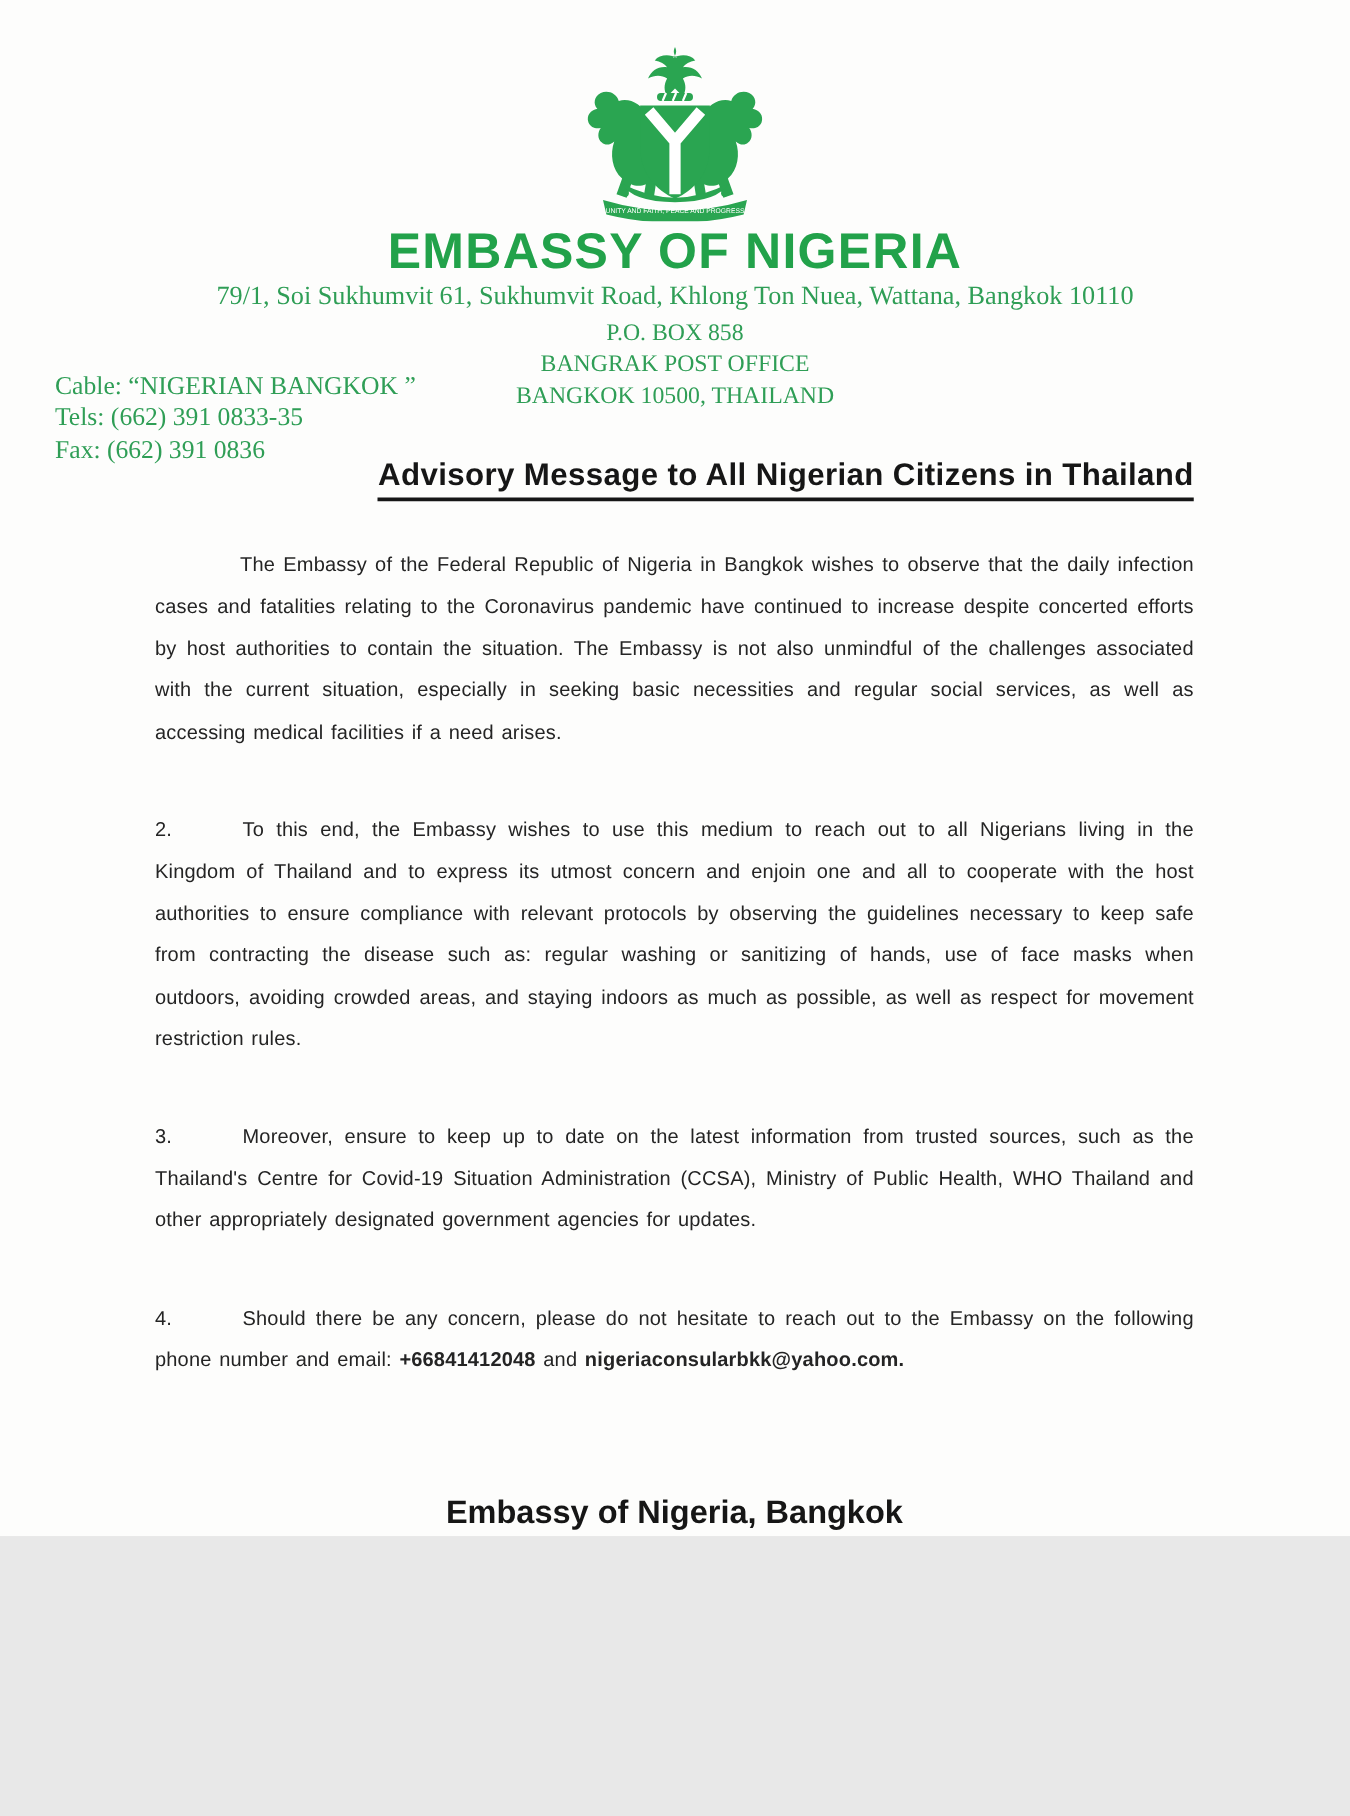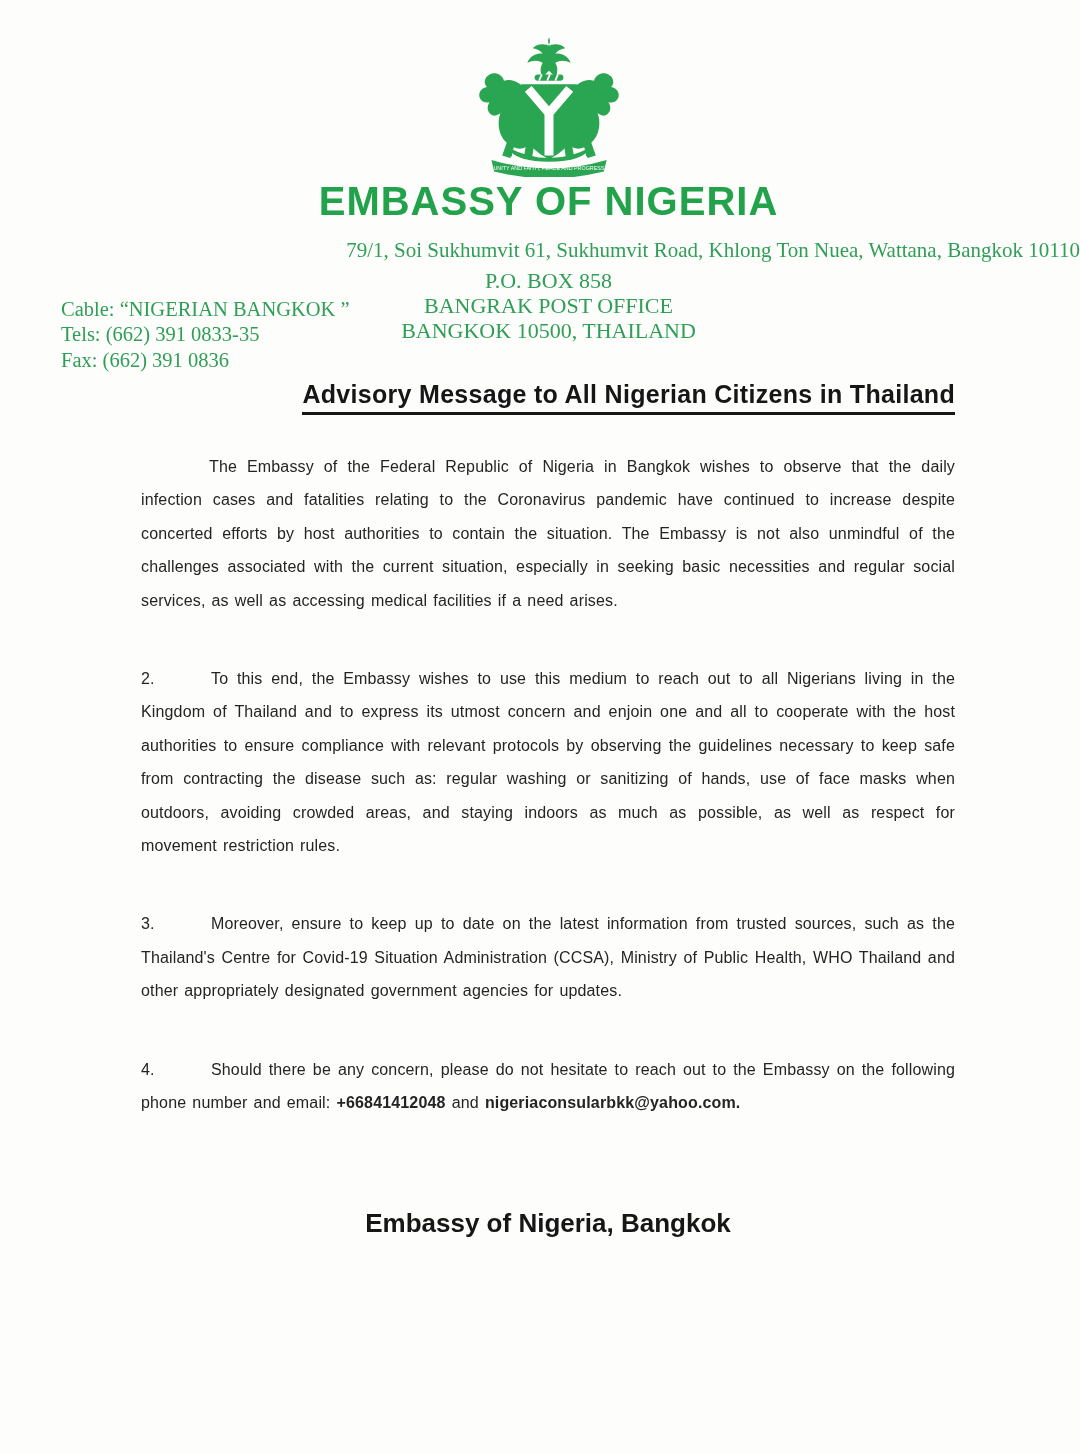--- a/index.html
+++ b/index.html
@@ -1,36 +1,35 @@
 <!DOCTYPE html>
 <html><head>
 <meta charset="utf-8">
 <style>
   * { margin:0; padding:0; box-sizing:border-box; }
   html,body { background:#e8e8e8; }
   .page {
     position:relative;
-    width:1080px; height:1453px;
+    width:1080px; height:1229px;
     margin:0 auto;
     background:#fdfdfc;
     font-family:"Liberation Sans", sans-serif;
     color:#242424;
     overflow:hidden;
-    padding-left:17px;
   }
   
   .header { position:relative; text-align:center; padding-top:33px; }
   .crest { display:block; margin:0 auto 2px; }
   .embassy-title {
     font-size:40px; font-weight:bold; letter-spacing:1px;
     color:#22a24a;
   }
   .serif-green { font-family:"Liberation Serif", serif; color:#2f9e56; }
-  .address-line { font-size:21px; margin-top:14px;text-align:right; }
-  .hdr-line { font-size:22px; line-height:25px; }
+  .address-line { font-size:21px; margin-top:0; }
+  .hdr-line { font-size:19px; line-height:25px; }
   .po-box { margin-top:5px; }
   .contact-block {
     position:absolute; left:44px; top:297px;
     text-align:left; font-size:20.5px; line-height:25.3px;
   }
   
   .doc-heading { text-align:right; margin-top:37px; }
   .doc-heading span {
     display:inline-block;
     font-size:25px; font-weight:bold; color:#161616;

